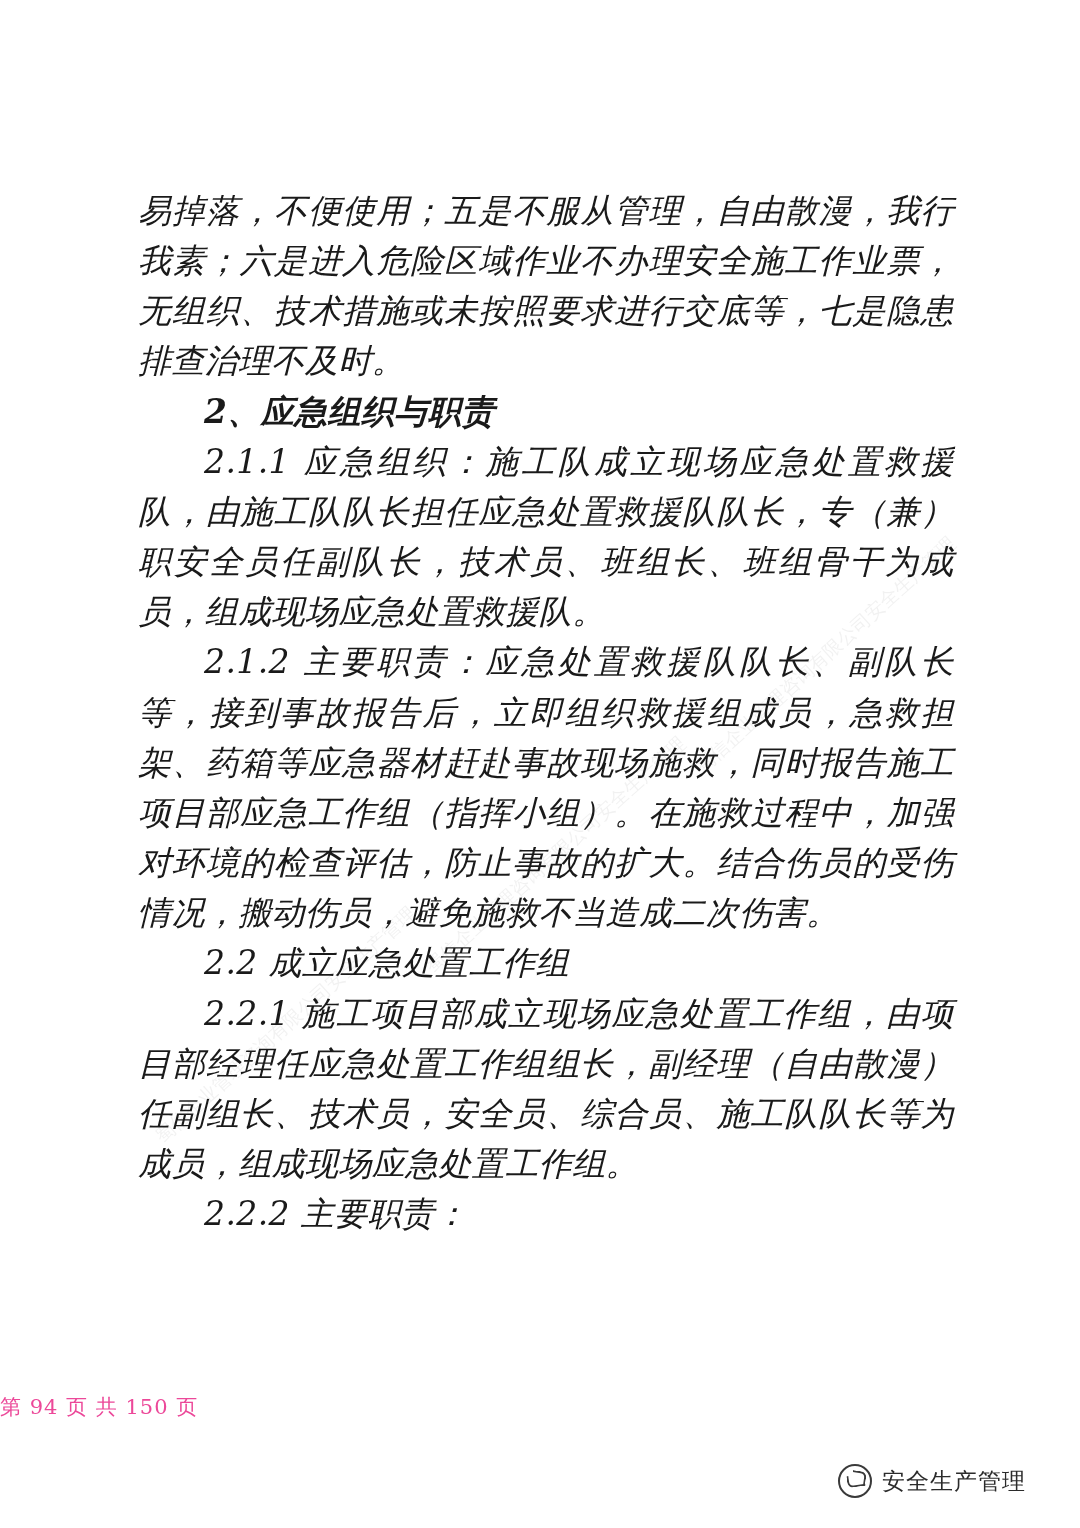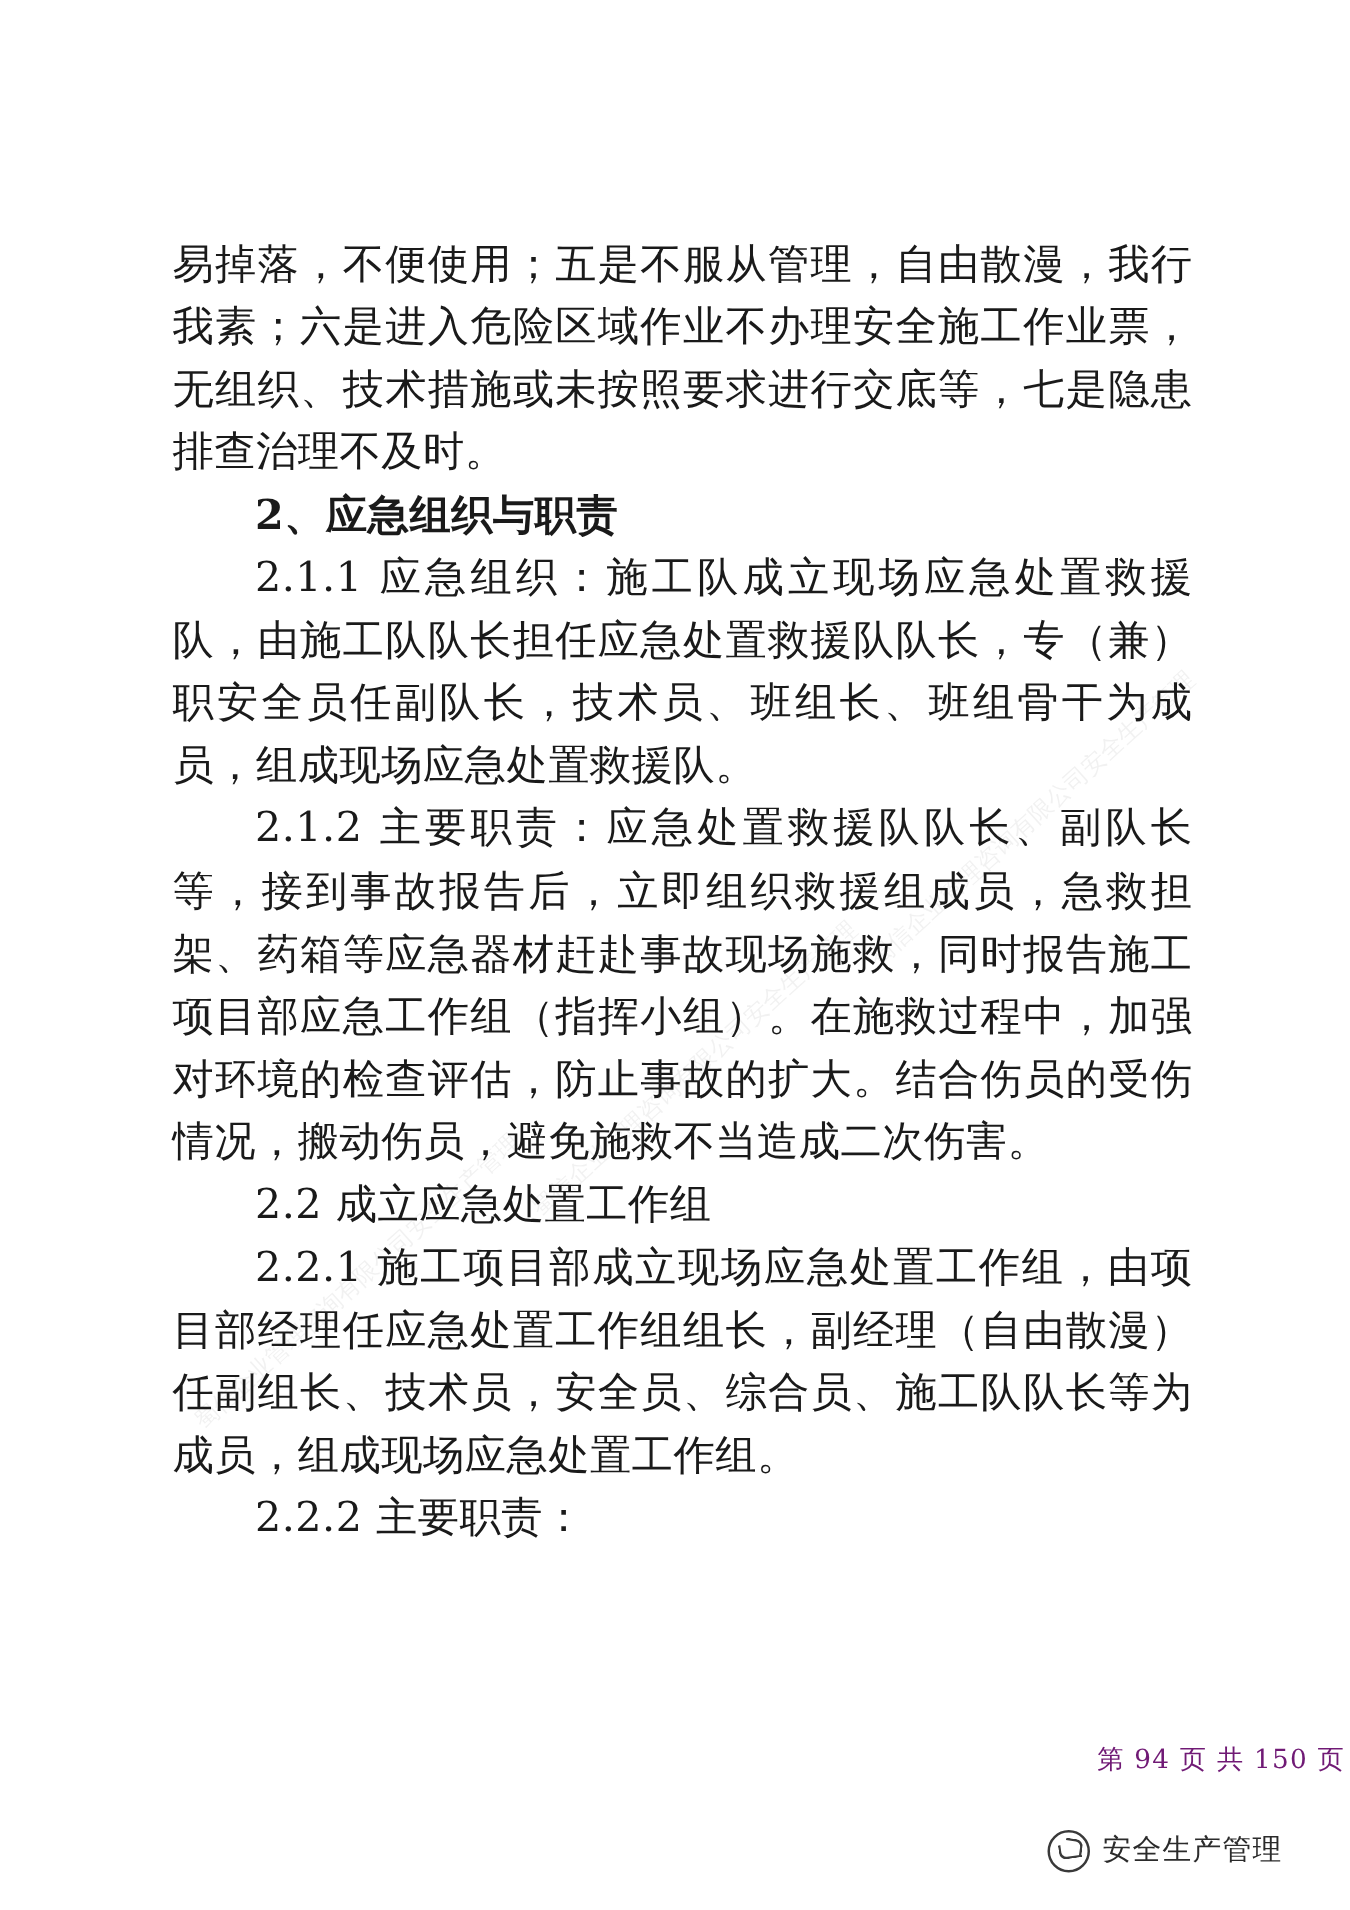--- a/index.html
+++ b/index.html
@@ -26,20 +26,21 @@
     top: 186px;
     width: 816px;
   }
   p {
     margin: 0;
     font-size: 33px;
     line-height: 1.52;
     letter-spacing: 0.4px;
     text-align: justify;
     text-justify: inter-character;
+    font-style: italic;
   }
   p.indent {
     text-indent: 66px;
   }
   p.heading {
     font-weight: bold;
     text-indent: 66px;
   }
   .watermark-layer {
     position: absolute;
@@ -56,31 +57,32 @@
     transform-origin: left top;
   }
   .wm1 { left: 150px; top: 1130px; transform: rotate(-42deg); }
   .wm2 { left: 420px; top: 960px; transform: rotate(-42deg); }
   .wm3 { left: 690px; top: 760px; transform: rotate(-42deg); }
   .footer {
     position: absolute;
     left: 0;
     right: 4px;
     top: 1393px;
-    text-align: right;
+    text-align: left;
     font-size: 21px;
     letter-spacing: 1px;
-    color: #701a75;
+    color: #ec4899;
     font-family: "DejaVu Serif", "Liberation Serif", serif;
   }
   .brand {
     position: absolute;
     right: 54px;
     top: 1464px;
     display: flex;
+    align-items: center;
     gap: 10px;
   }
   .brand-logo {
     width: 34px;
     height: 34px;
     border-radius: 50%;
     border: 2px solid #3a3a3a;
     position: relative;
     box-sizing: border-box;
   }

